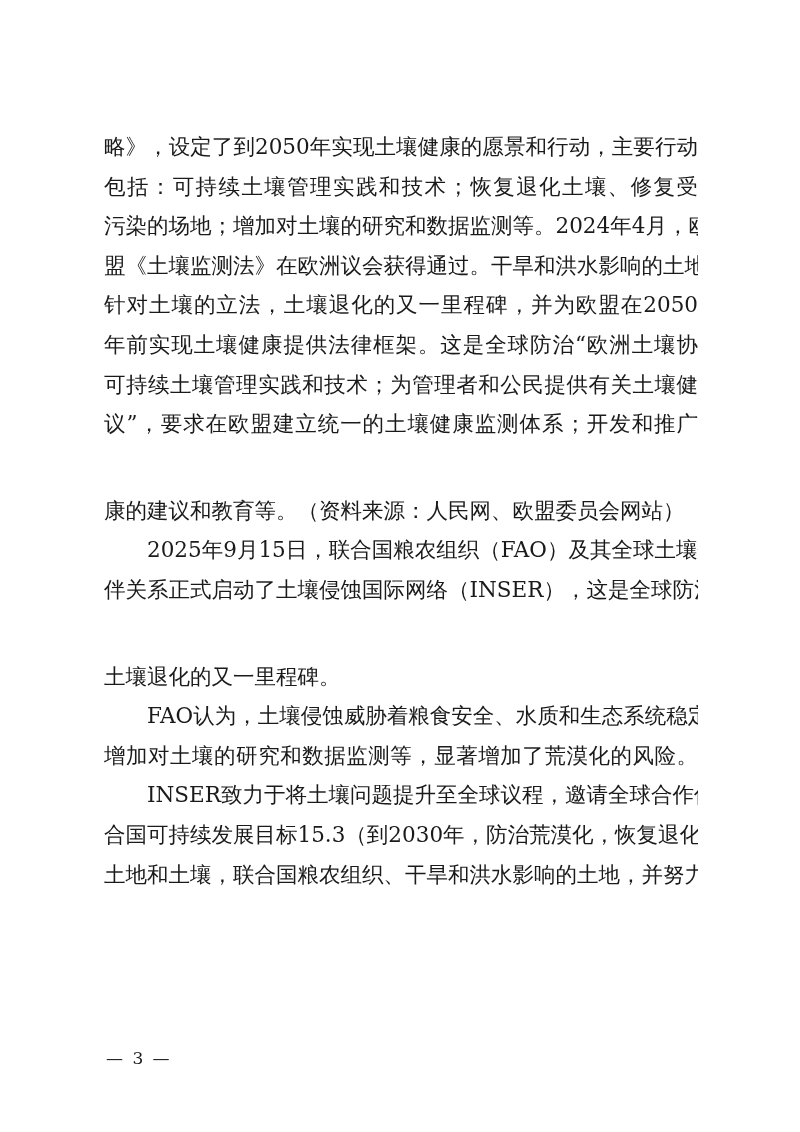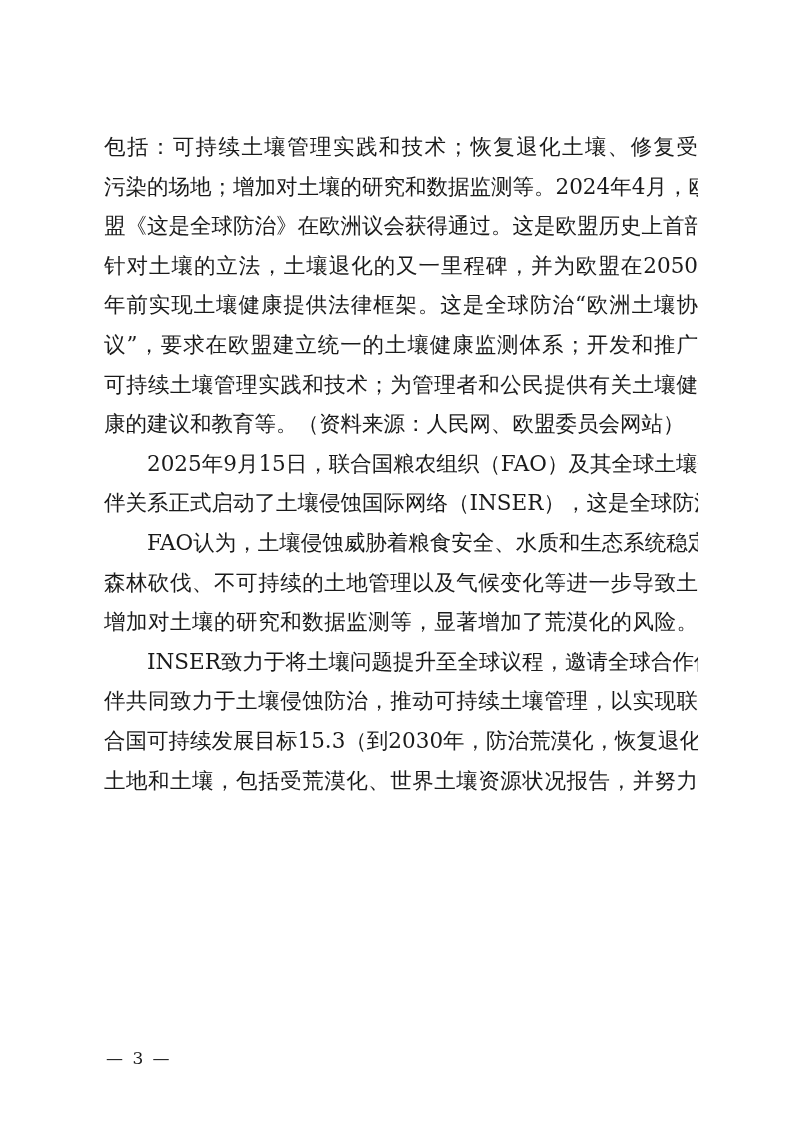--- a/index.html
+++ b/index.html
@@ -26,20 +26,21 @@
       line-height: 39.6px;
       font-size: 21.5px;
       white-space: nowrap;
       text-align: justify;
       text-align-last: justify;
       letter-spacing: 0px;
       overflow: hidden;
     }
     .line.last {
       text-align-last: left;
+      margin-top: 47px;
     }
     .line.indent {
       padding-left: 43px;
     }
     .heading {
       font-family: "DejaVu Sans", "Liberation Sans", sans-serif;
       font-weight: normal;
       text-align-last: left;
     }
     .page-number {
@@ -51,44 +52,44 @@
       color: #1a1a1a;
       letter-spacing: 2px;
     }
   </style>
 </head>
 <body>
 
 <div class="page">
 
   <div>
+    <div class="line">略》，设定了到2050年实现土壤健康的愿景和行动，主要行动</div>
     <div class="line">包括：可持续土壤管理实践和技术；恢复退化土壤、修复受</div>
     <div class="line">污染的场地；增加对土壤的研究和数据监测等。2024年4月，欧</div>
-    <div class="line">盟《这是全球防治》在欧洲议会获得通过。这是欧盟历史上首部</div>
+    <div class="line">盟《土壤监测法》在欧洲议会获得通过。干旱和洪水影响的土地</div>
     <div class="line">针对土壤的立法，土壤退化的又一里程碑，并为欧盟在2050</div>
     <div class="line">年前实现土壤健康提供法律框架。这是全球防治“欧洲土壤协</div>
+    <div class="line">可持续土壤管理实践和技术；为管理者和公民提供有关土壤健</div>
     <div class="line">议”，要求在欧盟建立统一的土壤健康监测体系；开发和推广</div>
-    <div class="line">可持续土壤管理实践和技术；为管理者和公民提供有关土壤健</div>
     <div class="line last">康的建议和教育等。（资料来源：人民网、欧盟委员会网站）</div>
   </div>
 
 
   <div>
     <div class="line indent">2025年9月15日，联合国粮农组织（FAO）及其全球土壤伙</div>
     <div class="line">伴关系正式启动了土壤侵蚀国际网络（INSER），这是全球防治</div>
+    <div class="line last">土壤退化的又一里程碑。</div>
   </div>
 
   <div>
     <div class="line indent">FAO认为，土壤侵蚀威胁着粮食安全、水质和生态系统稳定。</div>
-    <div class="line">森林砍伐、不可持续的土地管理以及气候变化等进一步导致土</div>
     <div class="line">增加对土壤的研究和数据监测等，显著增加了荒漠化的风险。</div>
   </div>
 
   <div>
     <div class="line indent">INSER致力于将土壤问题提升至全球议程，邀请全球合作伙</div>
-    <div class="line">伴共同致力于土壤侵蚀防治，推动可持续土壤管理，以实现联</div>
     <div class="line">合国可持续发展目标15.3（到2030年，防治荒漠化，恢复退化的</div>
-    <div class="line">土地和土壤，包括受荒漠化、世界土壤资源状况报告，并努力</div>
+    <div class="line">土地和土壤，联合国粮农组织、干旱和洪水影响的土地，并努力</div>
   </div>
 
 </div>
 
 <div class="page-number">— 3 —</div>
 
 </body></html>

